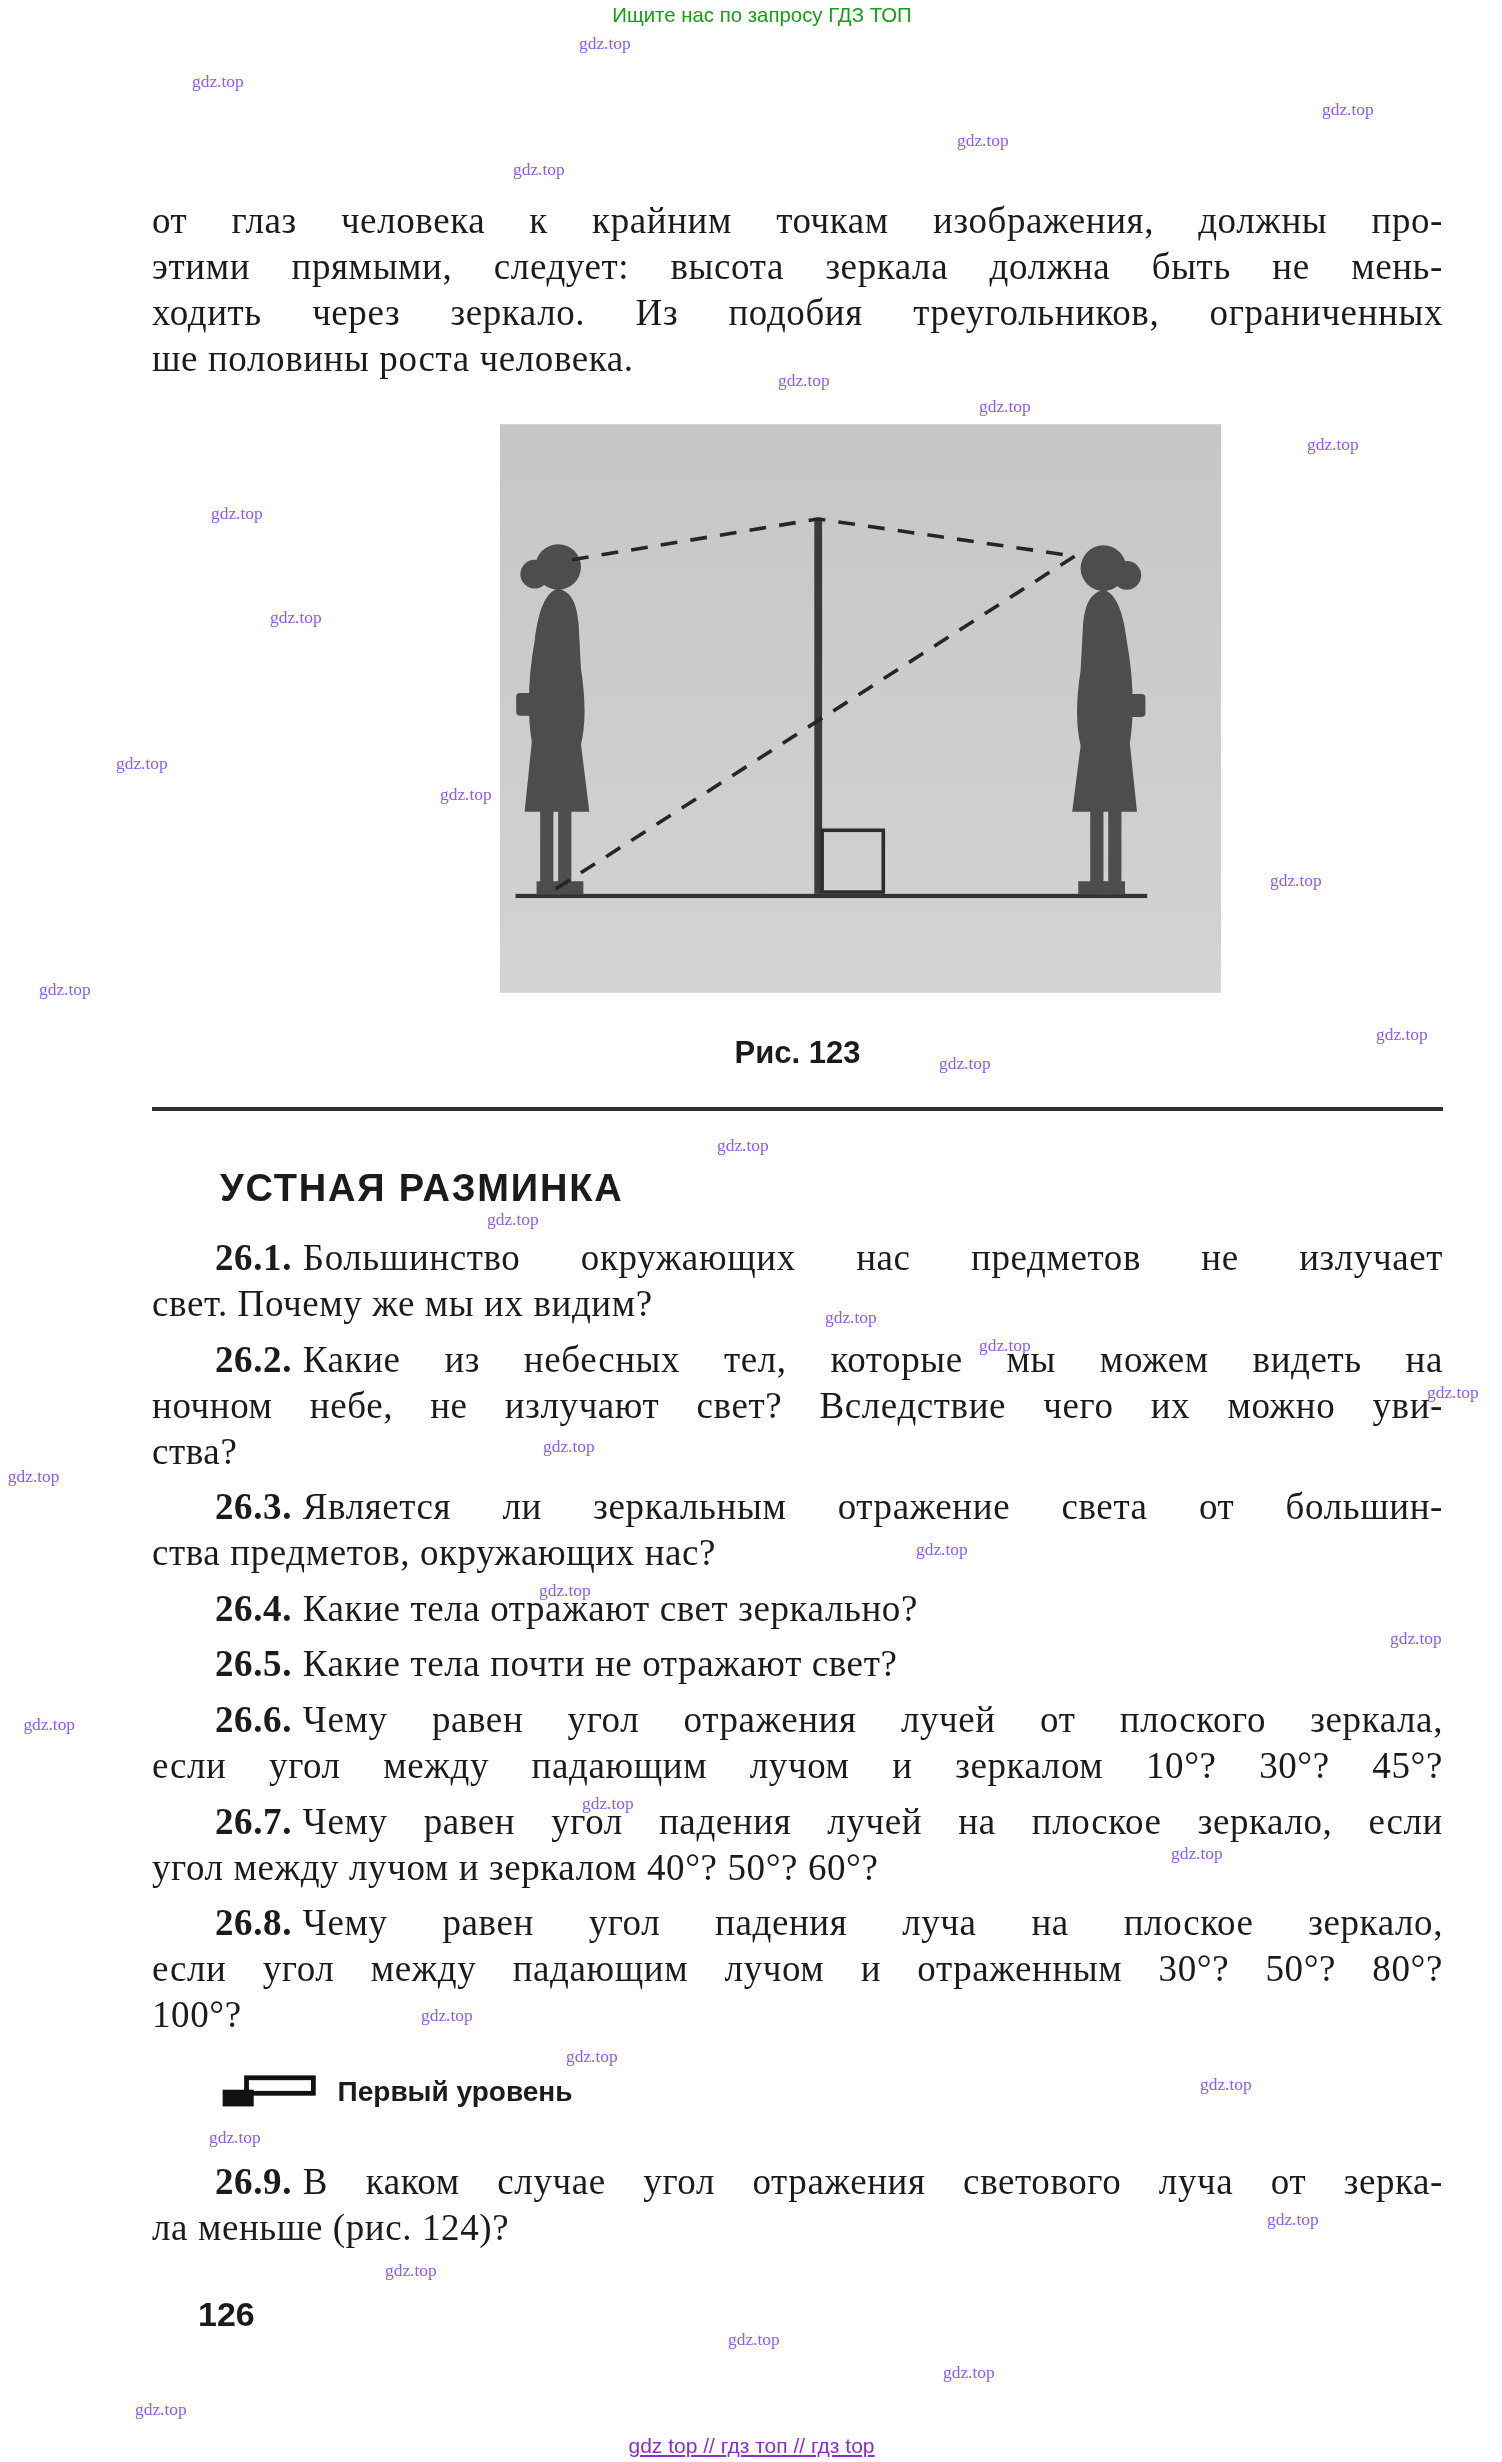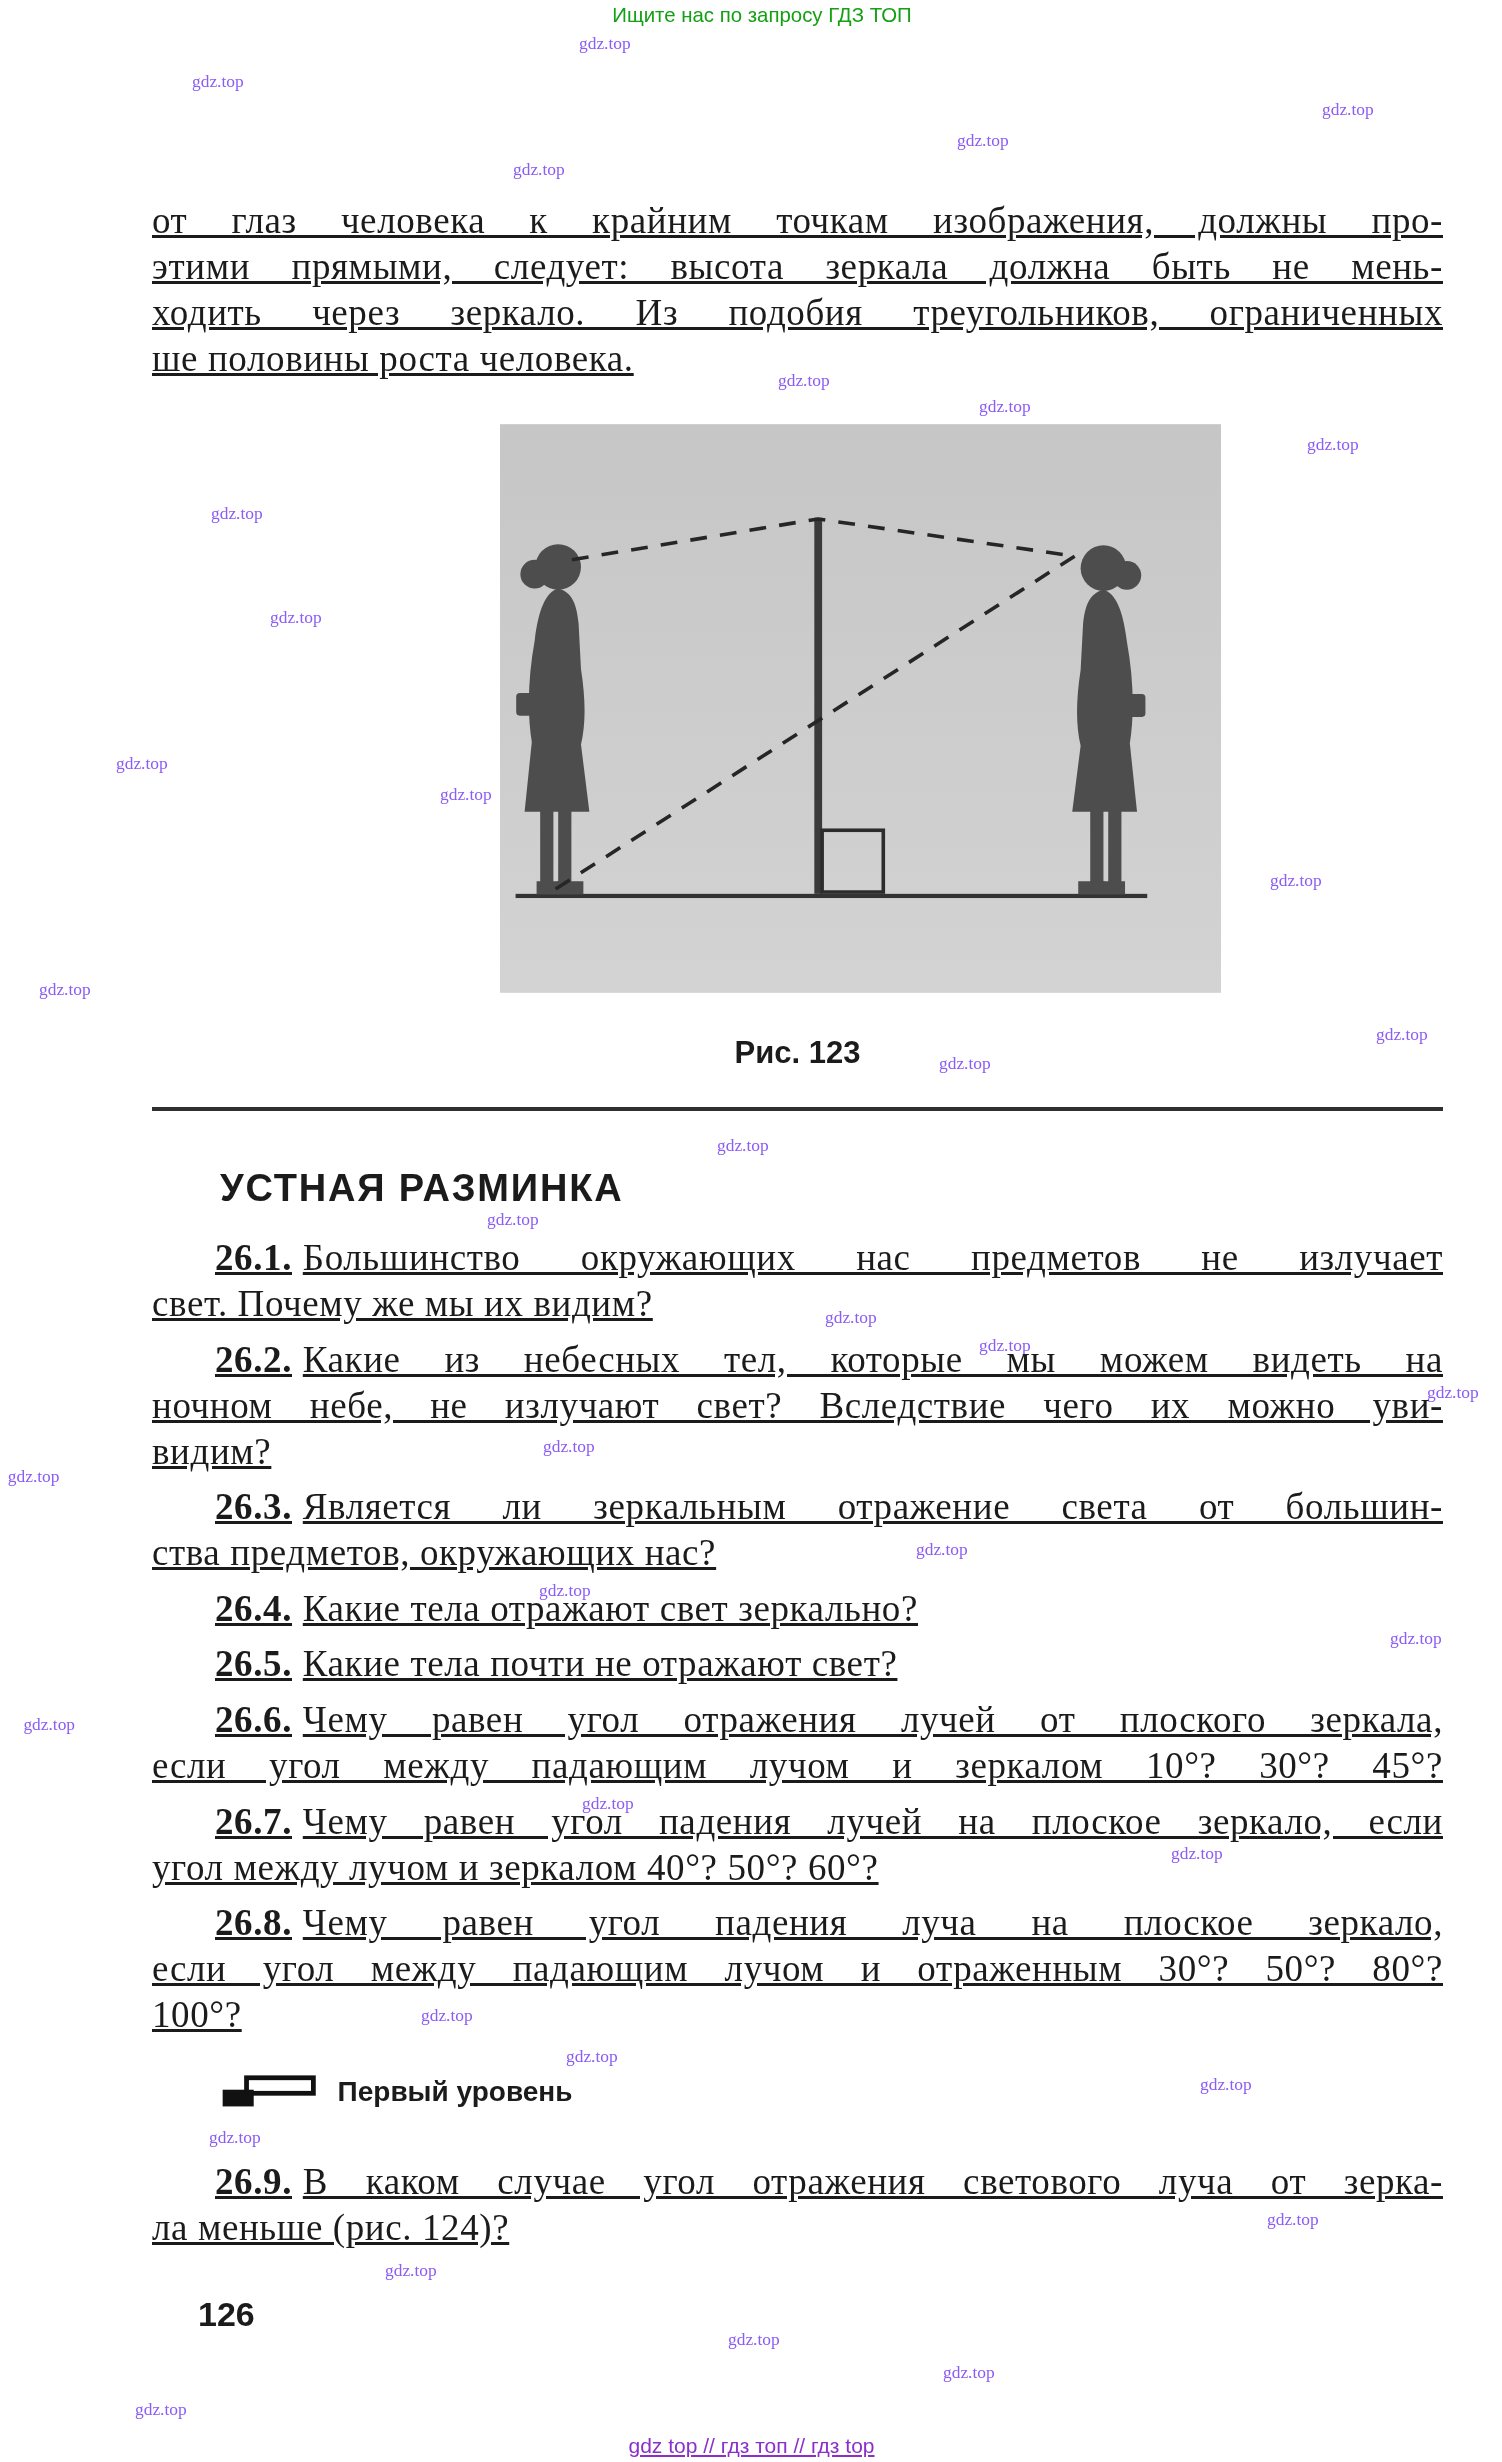--- a/index.html
+++ b/index.html
@@ -30,21 +30,20 @@
     position: absolute; top: 2434px; left: 0; width: 100%;
     text-align: center;
     font-family: "Liberation Sans", sans-serif;
     font-size: 21px; color: #8b2fc9; text-decoration: underline;
   }
   .col { position: absolute; left: 152px; width: 1291px; }
   .line {
     font-size: 37px; line-height: 46px;
     letter-spacing: 0.6px;
     text-align: left;
-    text-decoration: underline;
   }
   .jl { text-align: justify; text-align-last: justify; }
   .first { text-indent: 63px; }
   .qnum { font-weight: bold; margin-right: 10.8px; }
   .q { margin-bottom: 9.6px; }
 
   #intro { top: 198px; }
   #figure-wrap { position: absolute; left: 500px; top: 424px; width: 721px; height: 569px; }
   #figure-wrap svg { display: block; width: 100%; height: 100%; }
   #fig-caption {
@@ -182,21 +181,21 @@
 <div class="col" id="questions">
 
   <div class="q">
     <div class="line first jl"><span class="qnum">26.1.</span><span>Большинство окружающих нас предметов не излучает</span></div>
     <div class="line"><span>свет. Почему же мы их видим?</span></div>
   </div>
 
   <div class="q">
     <div class="line first jl"><span class="qnum">26.2.</span><span>Какие из небесных тел, которые мы можем видеть на</span></div>
     <div class="line jl"><span>ночном небе, не излучают свет? Вследствие чего их можно уви-</span></div>
-    <div class="line"><span>видим?</span></div>
+    <div class="line"><span>ства?</span></div>
   </div>
 
   <div class="q">
     <div class="line first jl"><span class="qnum">26.3.</span><span>Является ли зеркальным отражение света от большин-</span></div>
     <div class="line"><span>ства предметов, окружающих нас?</span></div>
   </div>
 
   <div class="q">
     <div class="line first"><span class="qnum">26.4.</span><span>Какие тела отражают свет зеркально?</span></div>
   </div>

